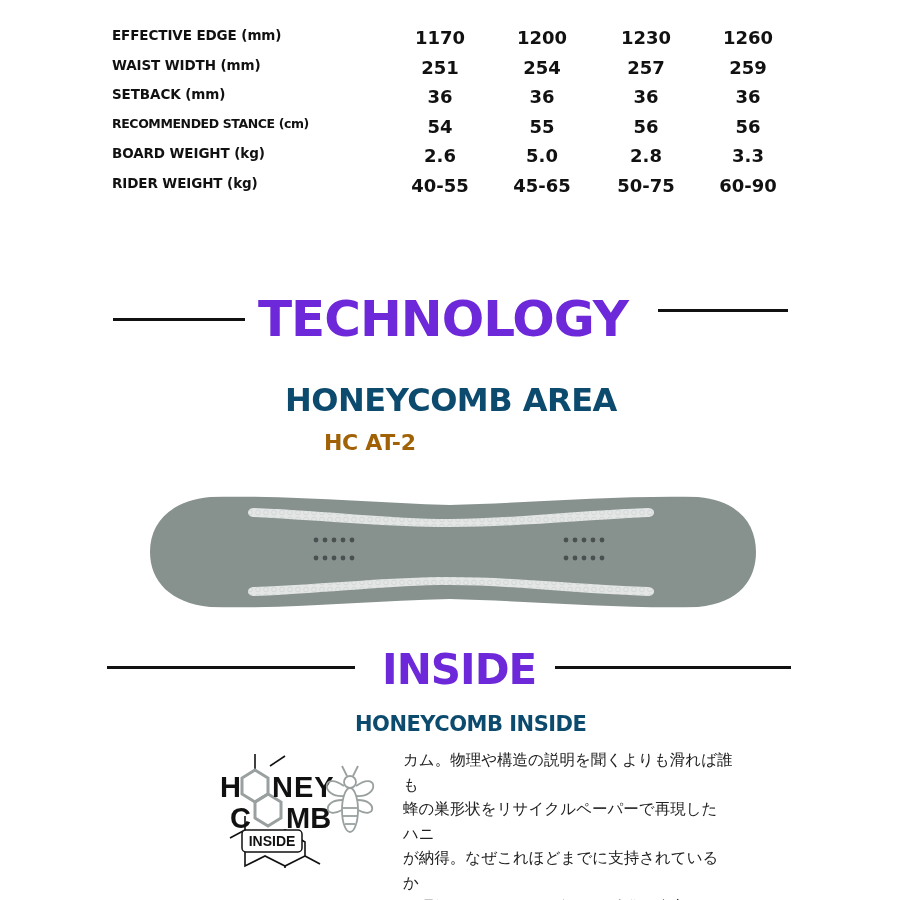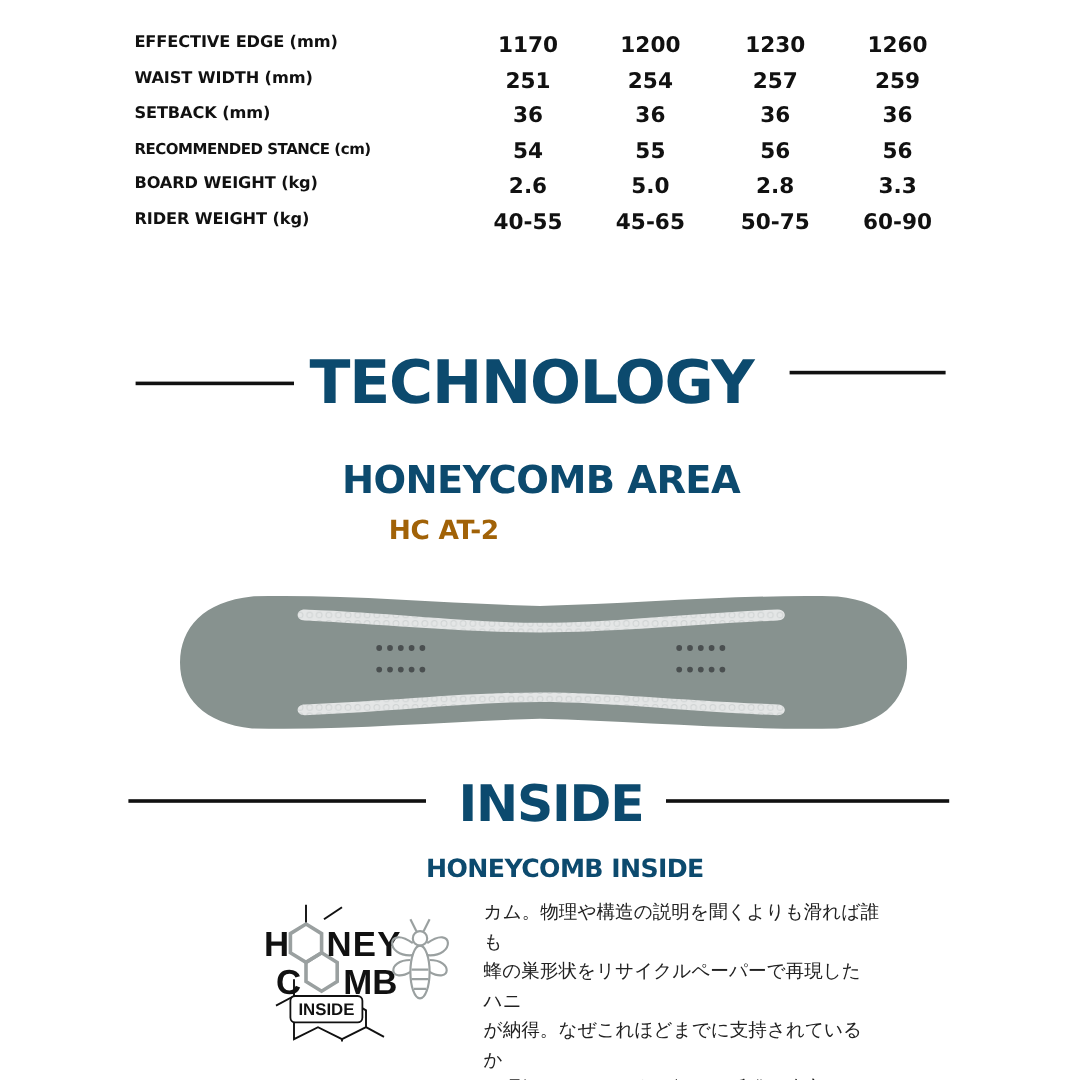--- a/index.html
+++ b/index.html
@@ -13,21 +13,21 @@
   .spec-head .v { position:absolute; top:6px; font-size:19px; font-weight:bold; text-align:right; width:80px; }
   .row { position:relative; height:29.5px; }
   .row .lbl { position:absolute; left:0; top:7px; font-size:13.5px; font-weight:bold; white-space:nowrap; letter-spacing:-0.1px; }
   .row .lbl.narrow { font-size:12.5px; letter-spacing:-0.4px; }
   .row .v { position:absolute; top:7px; font-size:18px; font-weight:bold; text-align:center; width:80px; }
   .rows { padding-top:20px;text-decoration:underline; }
   .c0 { left:288px; } .c1 { left:390px; } .c2 { left:494px; } .c3 { left:596px; }
 
   
   .section { position:absolute; left:0; width:900px; }
-  .section .title { position:absolute; font-weight:bold; color:#0c4a6e; letter-spacing:-1px; white-space:nowrap; }
+  .section .title { position:absolute; font-weight:bold; color:#6d28d9; letter-spacing:-1px; white-space:nowrap; }
   .section .line { position:absolute; height:3px; background:#111; }
 
   .sub-title { position:absolute; font-weight:bold; color:#0c4a6e; white-space:nowrap; letter-spacing:-0.5px; }
   .model { position:absolute; font-weight:bold; color:#a16207; font-size:22px; letter-spacing:-0.3px; }
 
   
   .board { position:absolute; left:150px; top:495px; }
 
   
   .desc { position:absolute; left:403px; top:748px; width:330px; font-size:15.5px; line-height:24.5px; color:#222; }

